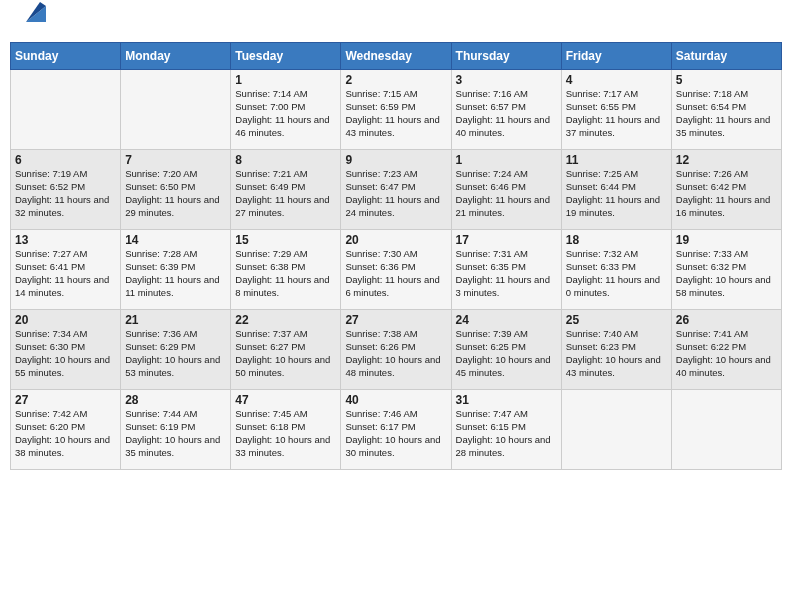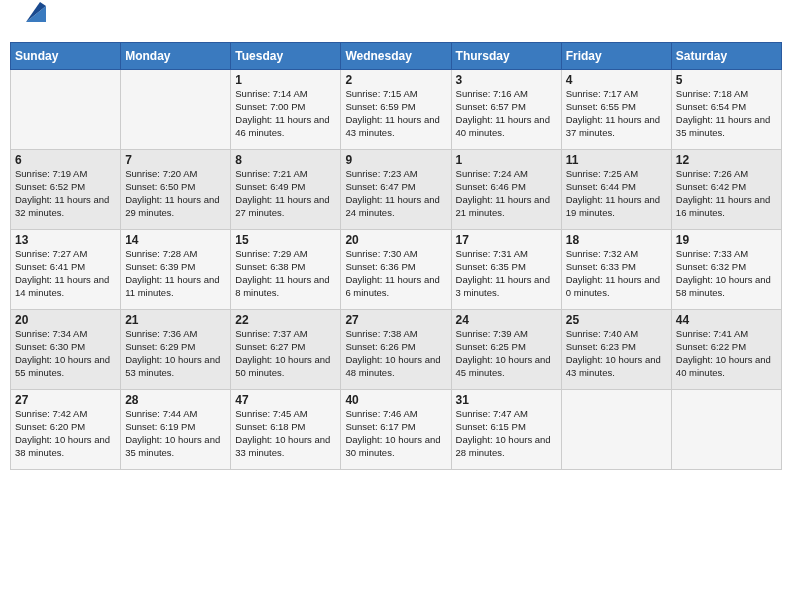--- a/index.html
+++ b/index.html
@@ -221,21 +221,21 @@
         </td>
         <td>
           <span class="day-num">24</span>
 <div class="day-info">Sunrise: 7:39 AM<br>Sunset: 6:25 PM<br>Daylight: 10 hours and 45 minutes.</div>
         </td>
         <td>
           <span class="day-num">25</span>
 <div class="day-info">Sunrise: 7:40 AM<br>Sunset: 6:23 PM<br>Daylight: 10 hours and 43 minutes.</div>
         </td>
         <td>
-          <span class="day-num">44</span>
+          <span class="day-num">26</span>
 <div class="day-info">Sunrise: 7:41 AM<br>Sunset: 6:22 PM<br>Daylight: 10 hours and 40 minutes.</div>
         </td>
       </tr>
       <tr>
         <td>
           <span class="day-num">27</span>
 <div class="day-info">Sunrise: 7:42 AM<br>Sunset: 6:20 PM<br>Daylight: 10 hours and 38 minutes.</div>
         </td>
         <td>
           <span class="day-num">28</span>

